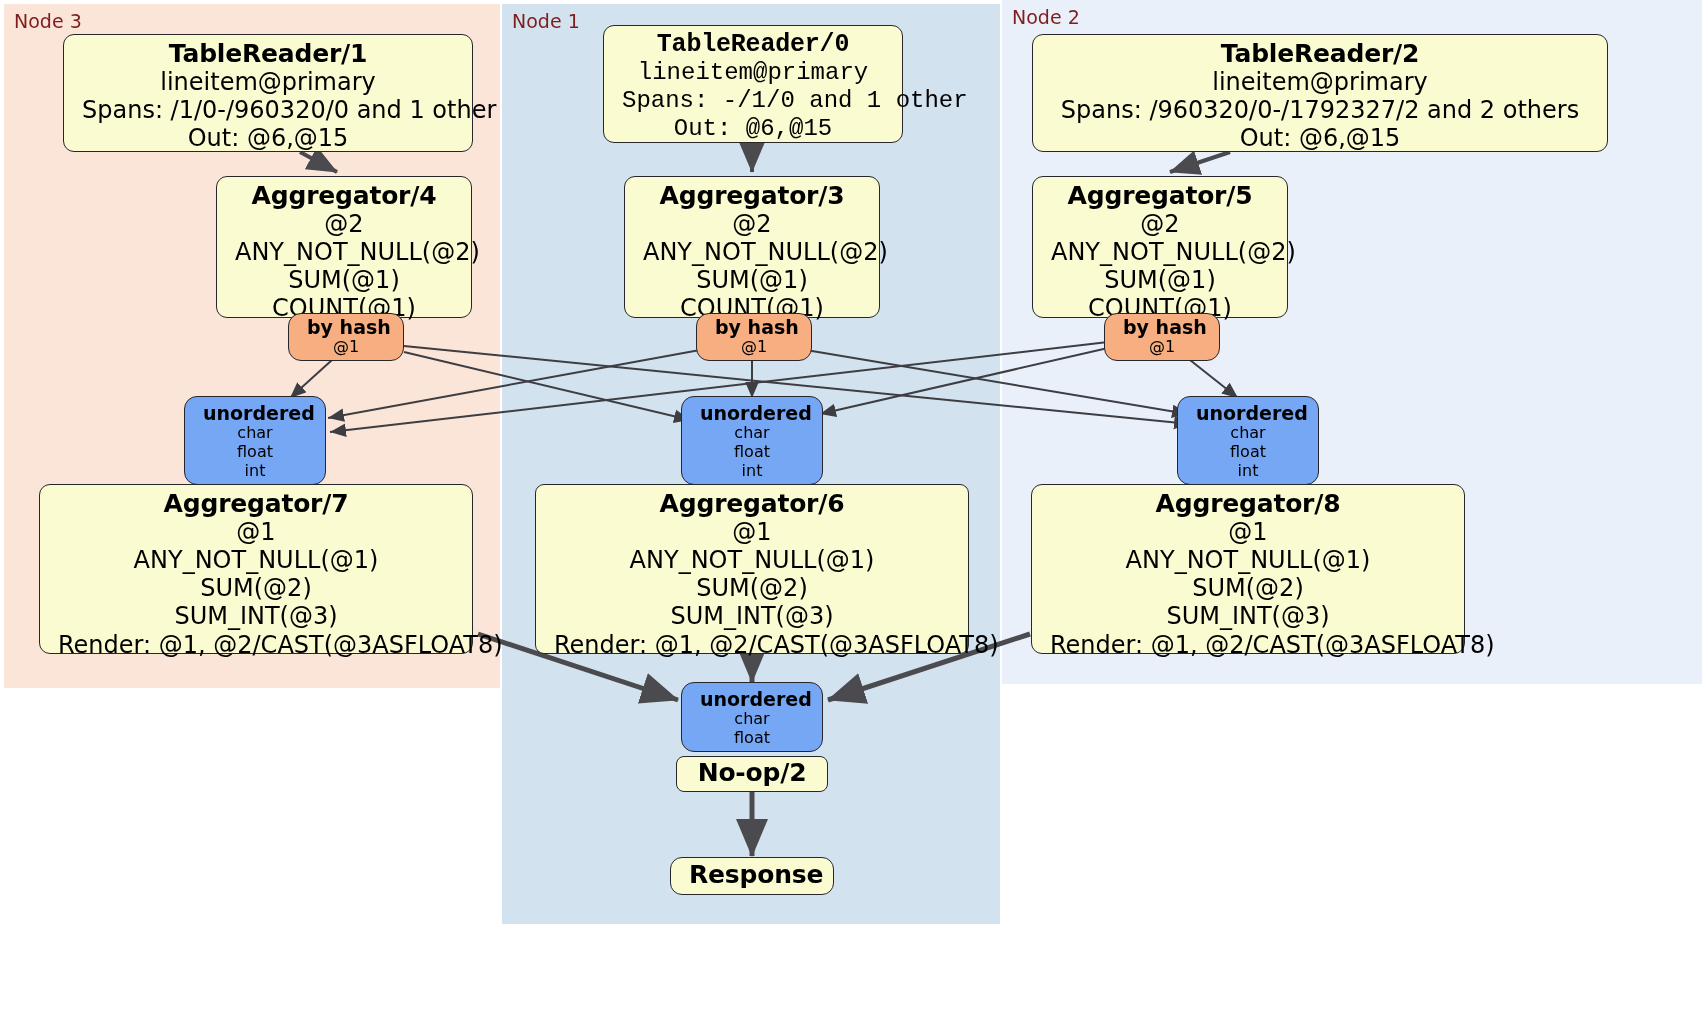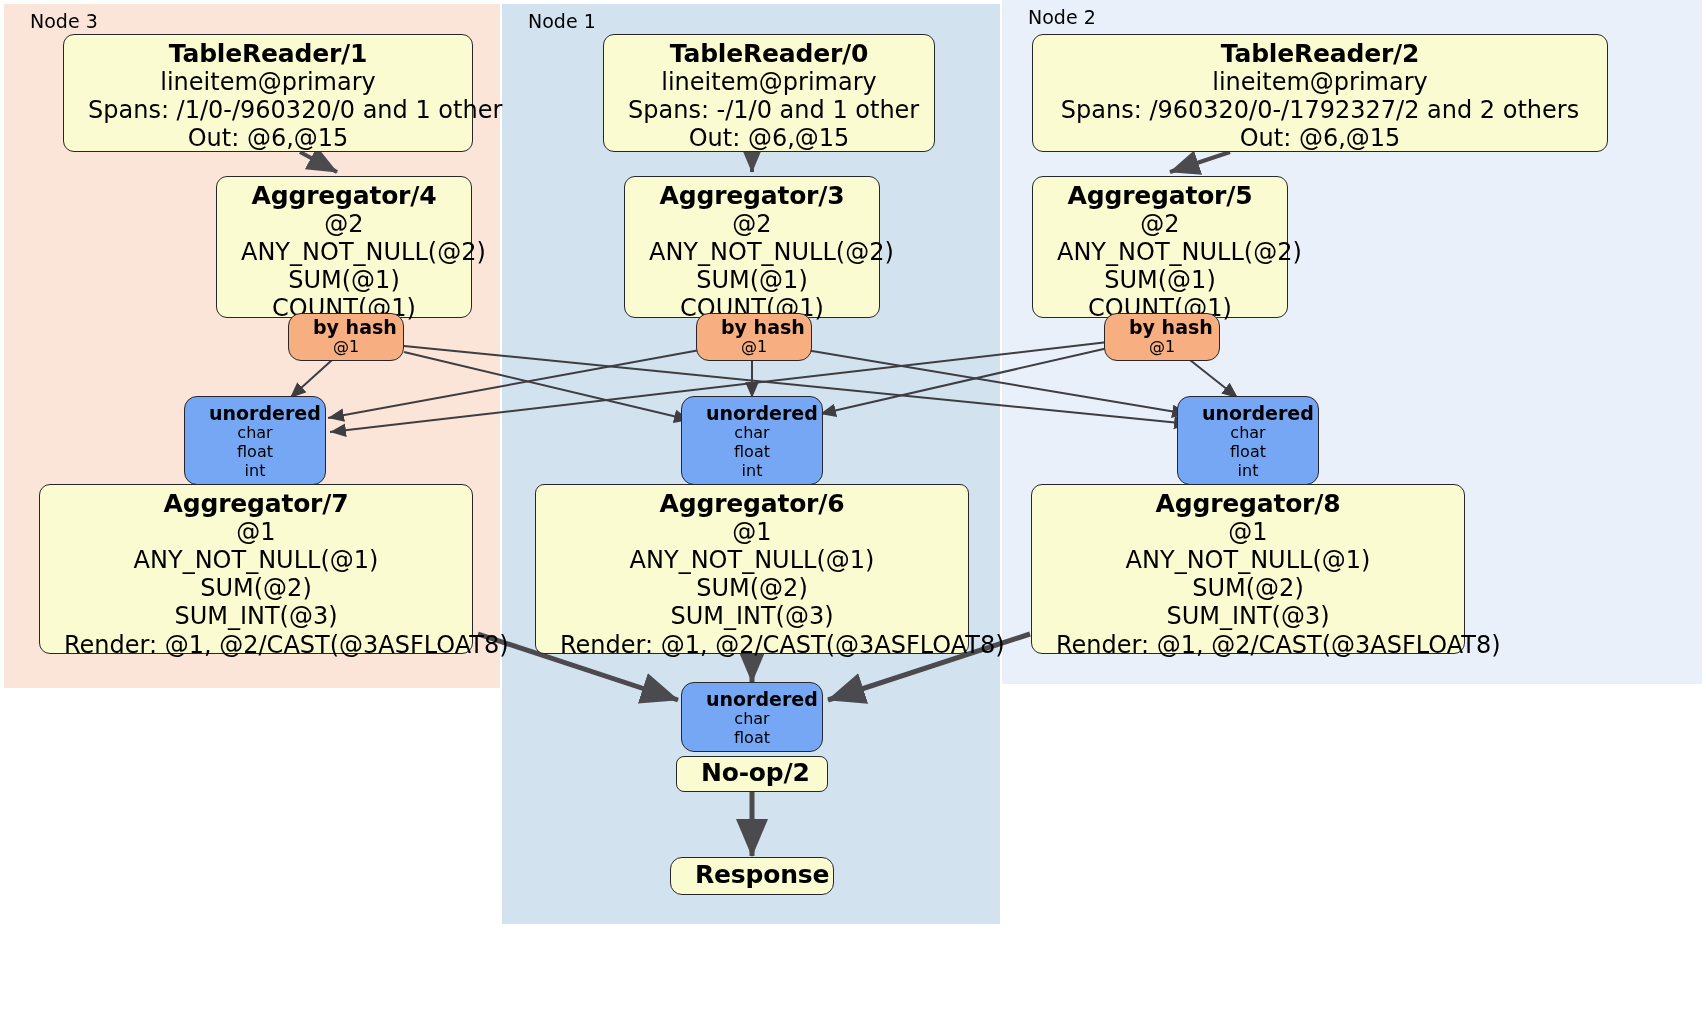--- a/index.html
+++ b/index.html
@@ -20,33 +20,32 @@
   
   .cluster {
     position: absolute;
     box-sizing: border-box;
   }
   .cluster-label {
     position: absolute;
     left: 10px;
     top: 6px;
     font-size: 19px;
-    color: #000000;
+    color: #7f1d1d;
     font-family: "DejaVu Sans", sans-serif;
     white-space: nowrap;
-    margin-left: 16px;
   }
   
   .nodebox {
     position: absolute;
     box-sizing: border-box;
     border: 1.6px solid #26262b;
     border-radius: 11px;
     text-align: center;
-    padding: 4px 24px;
+    padding: 4px 18px;
     line-height: 1.17;
     color: #000000;
   }
   .proc {
     background: #fbfbd2;
   }
   .router {
     background: #f7ae80;
     border-radius: 13px;
   }
@@ -136,21 +135,21 @@
     <path class="thick" d="M752,792 L752,856" marker-end="url(#ah)"></path>
   </svg>
 
   <div class="nodebox proc" style="left:63px; top:34px; width:410px; height:118px;">
     <div class="ttl">TableReader/1</div>
     <div class="sub">lineitem@primary</div>
     <div class="sub">Spans: /1/0-/960320/0 and 1 other</div>
     <div class="sub">Out: @6,@15</div>
   </div>
 
-  <div class="nodebox proc" style="left:603px; top:34px; width:332px; height:118px;">
+  <div class="nodebox proc" style="left:603px; top:25px; width:300px; height:118px;font-family:Liberation Mono, monospace;">
     <div class="ttl">TableReader/0</div>
     <div class="sub">lineitem@primary</div>
     <div class="sub">Spans: -/1/0 and 1 other</div>
     <div class="sub">Out: @6,@15</div>
   </div>
 
   <div class="nodebox proc" style="left:1032px; top:34px; width:576px; height:118px;">
     <div class="ttl">TableReader/2</div>
     <div class="sub">lineitem@primary</div>
     <div class="sub">Spans: /960320/0-/1792327/2 and 2 others</div>

